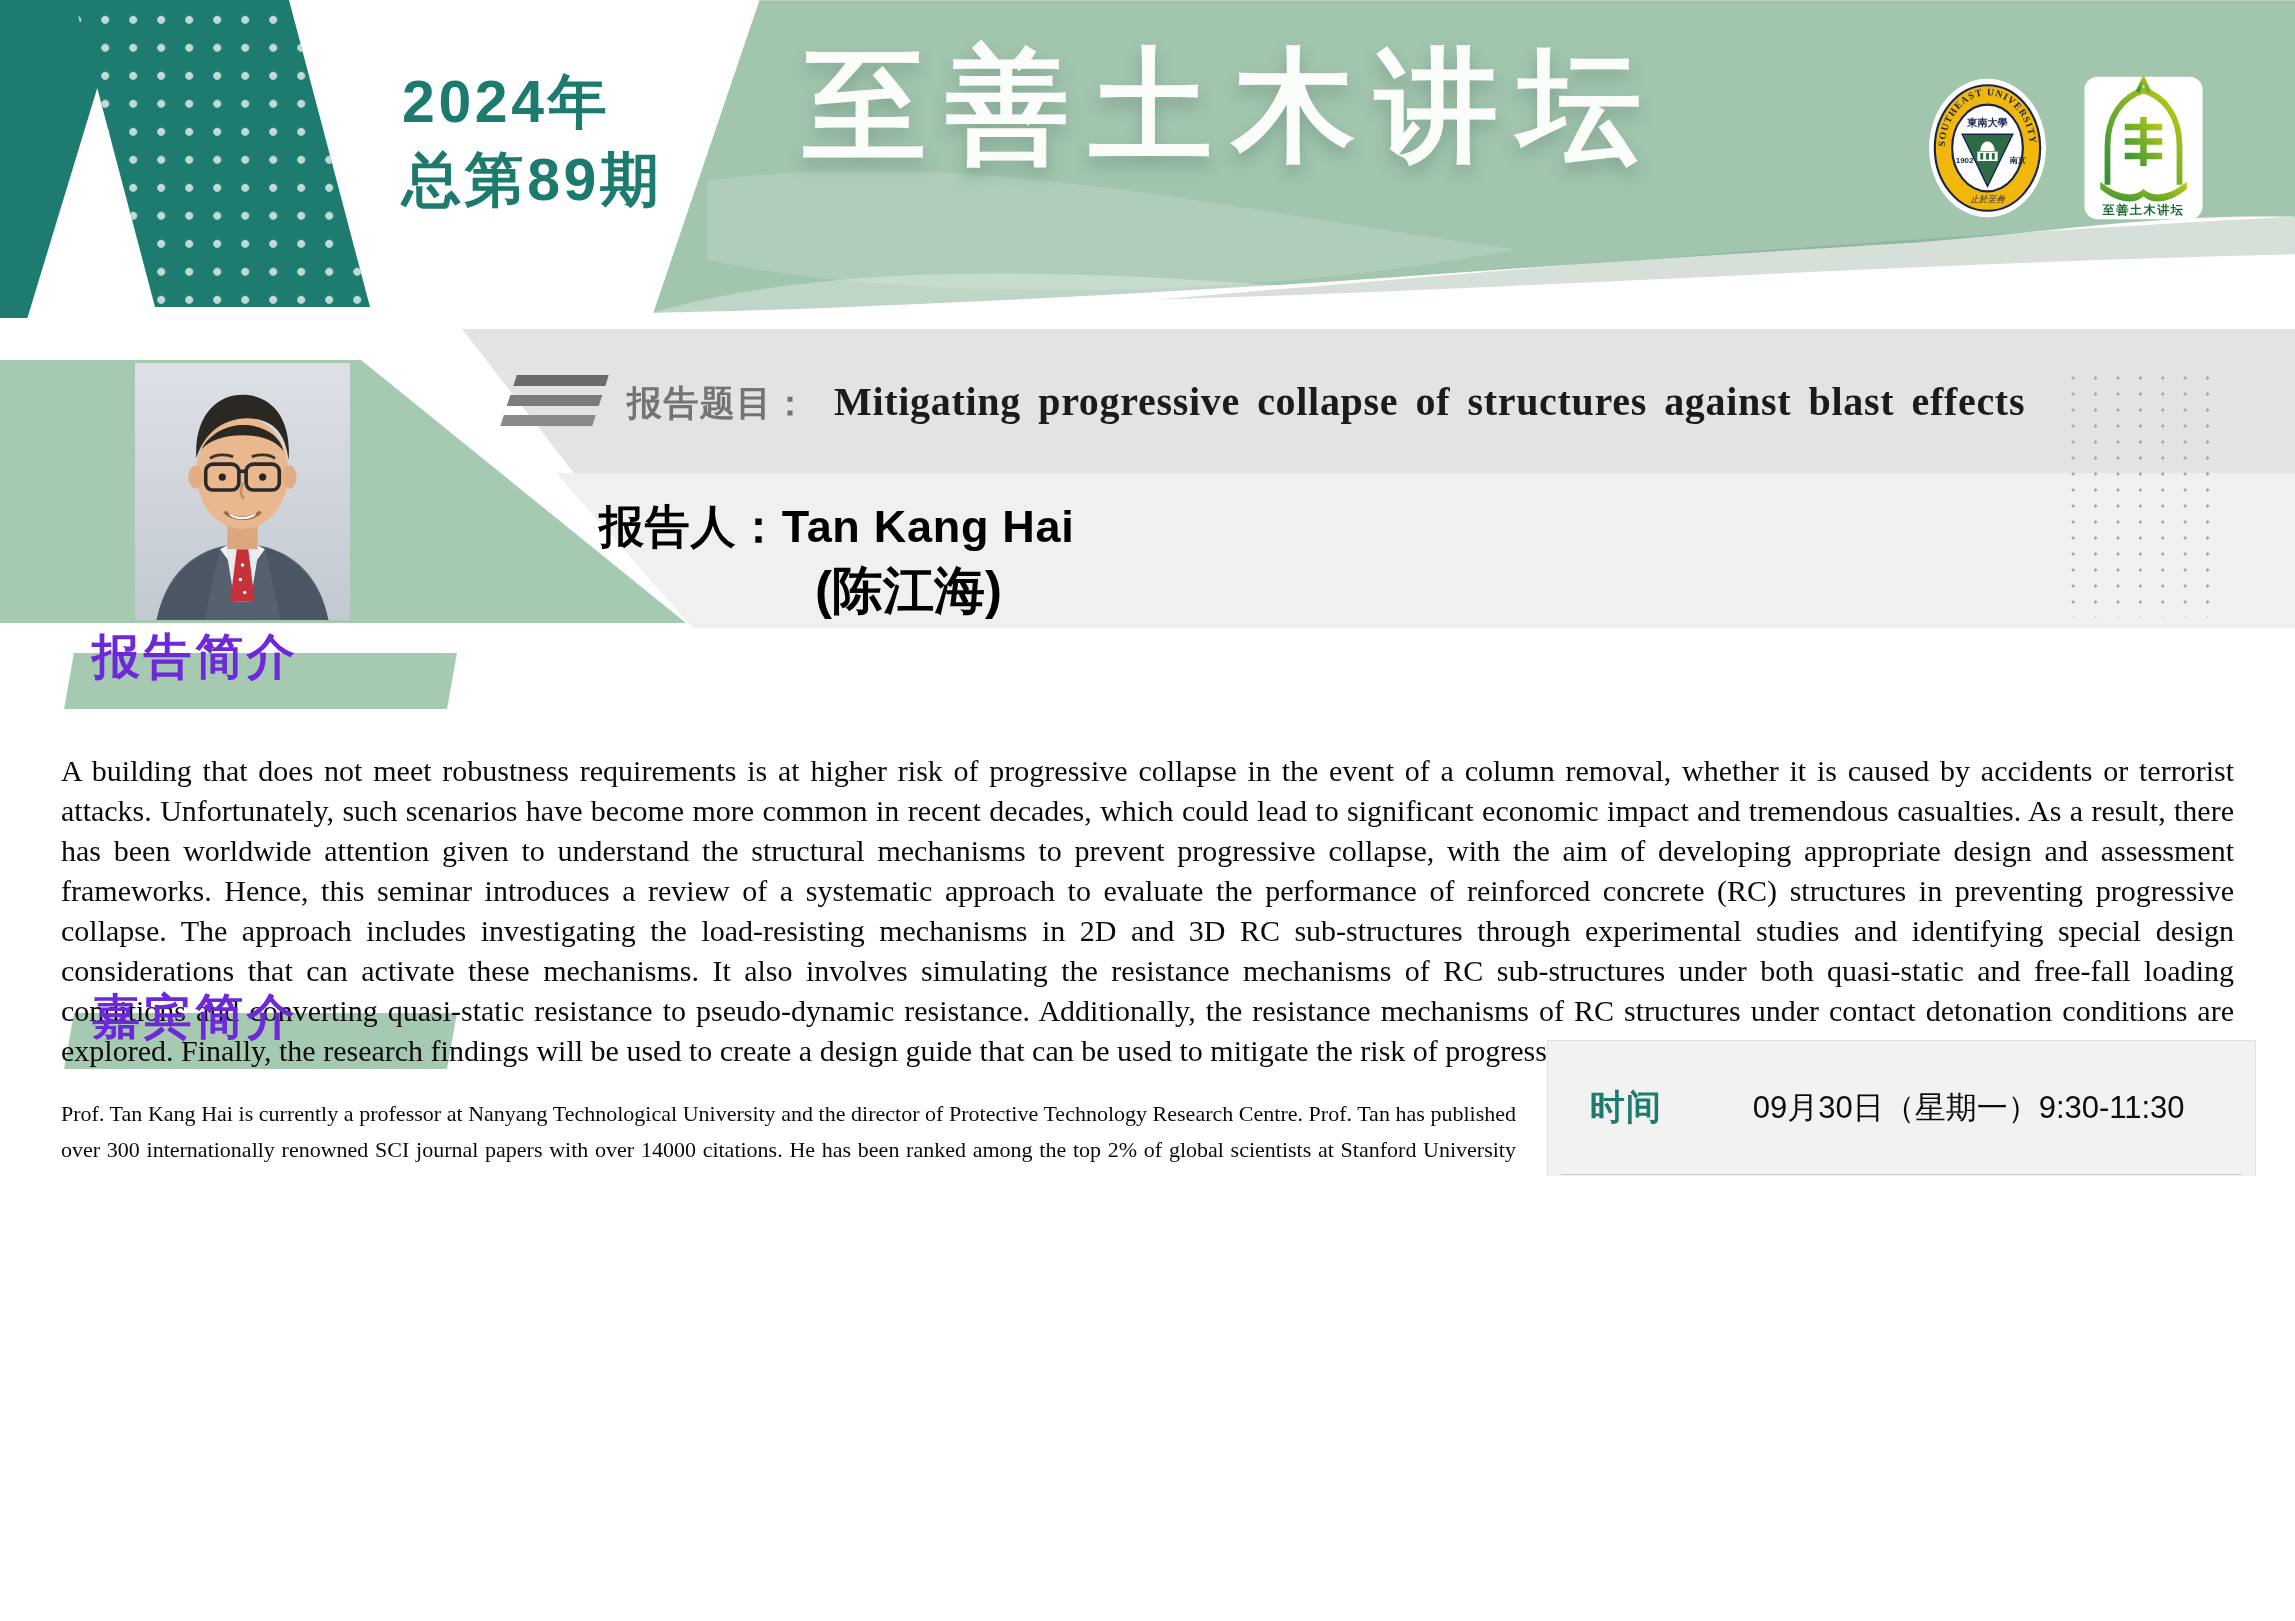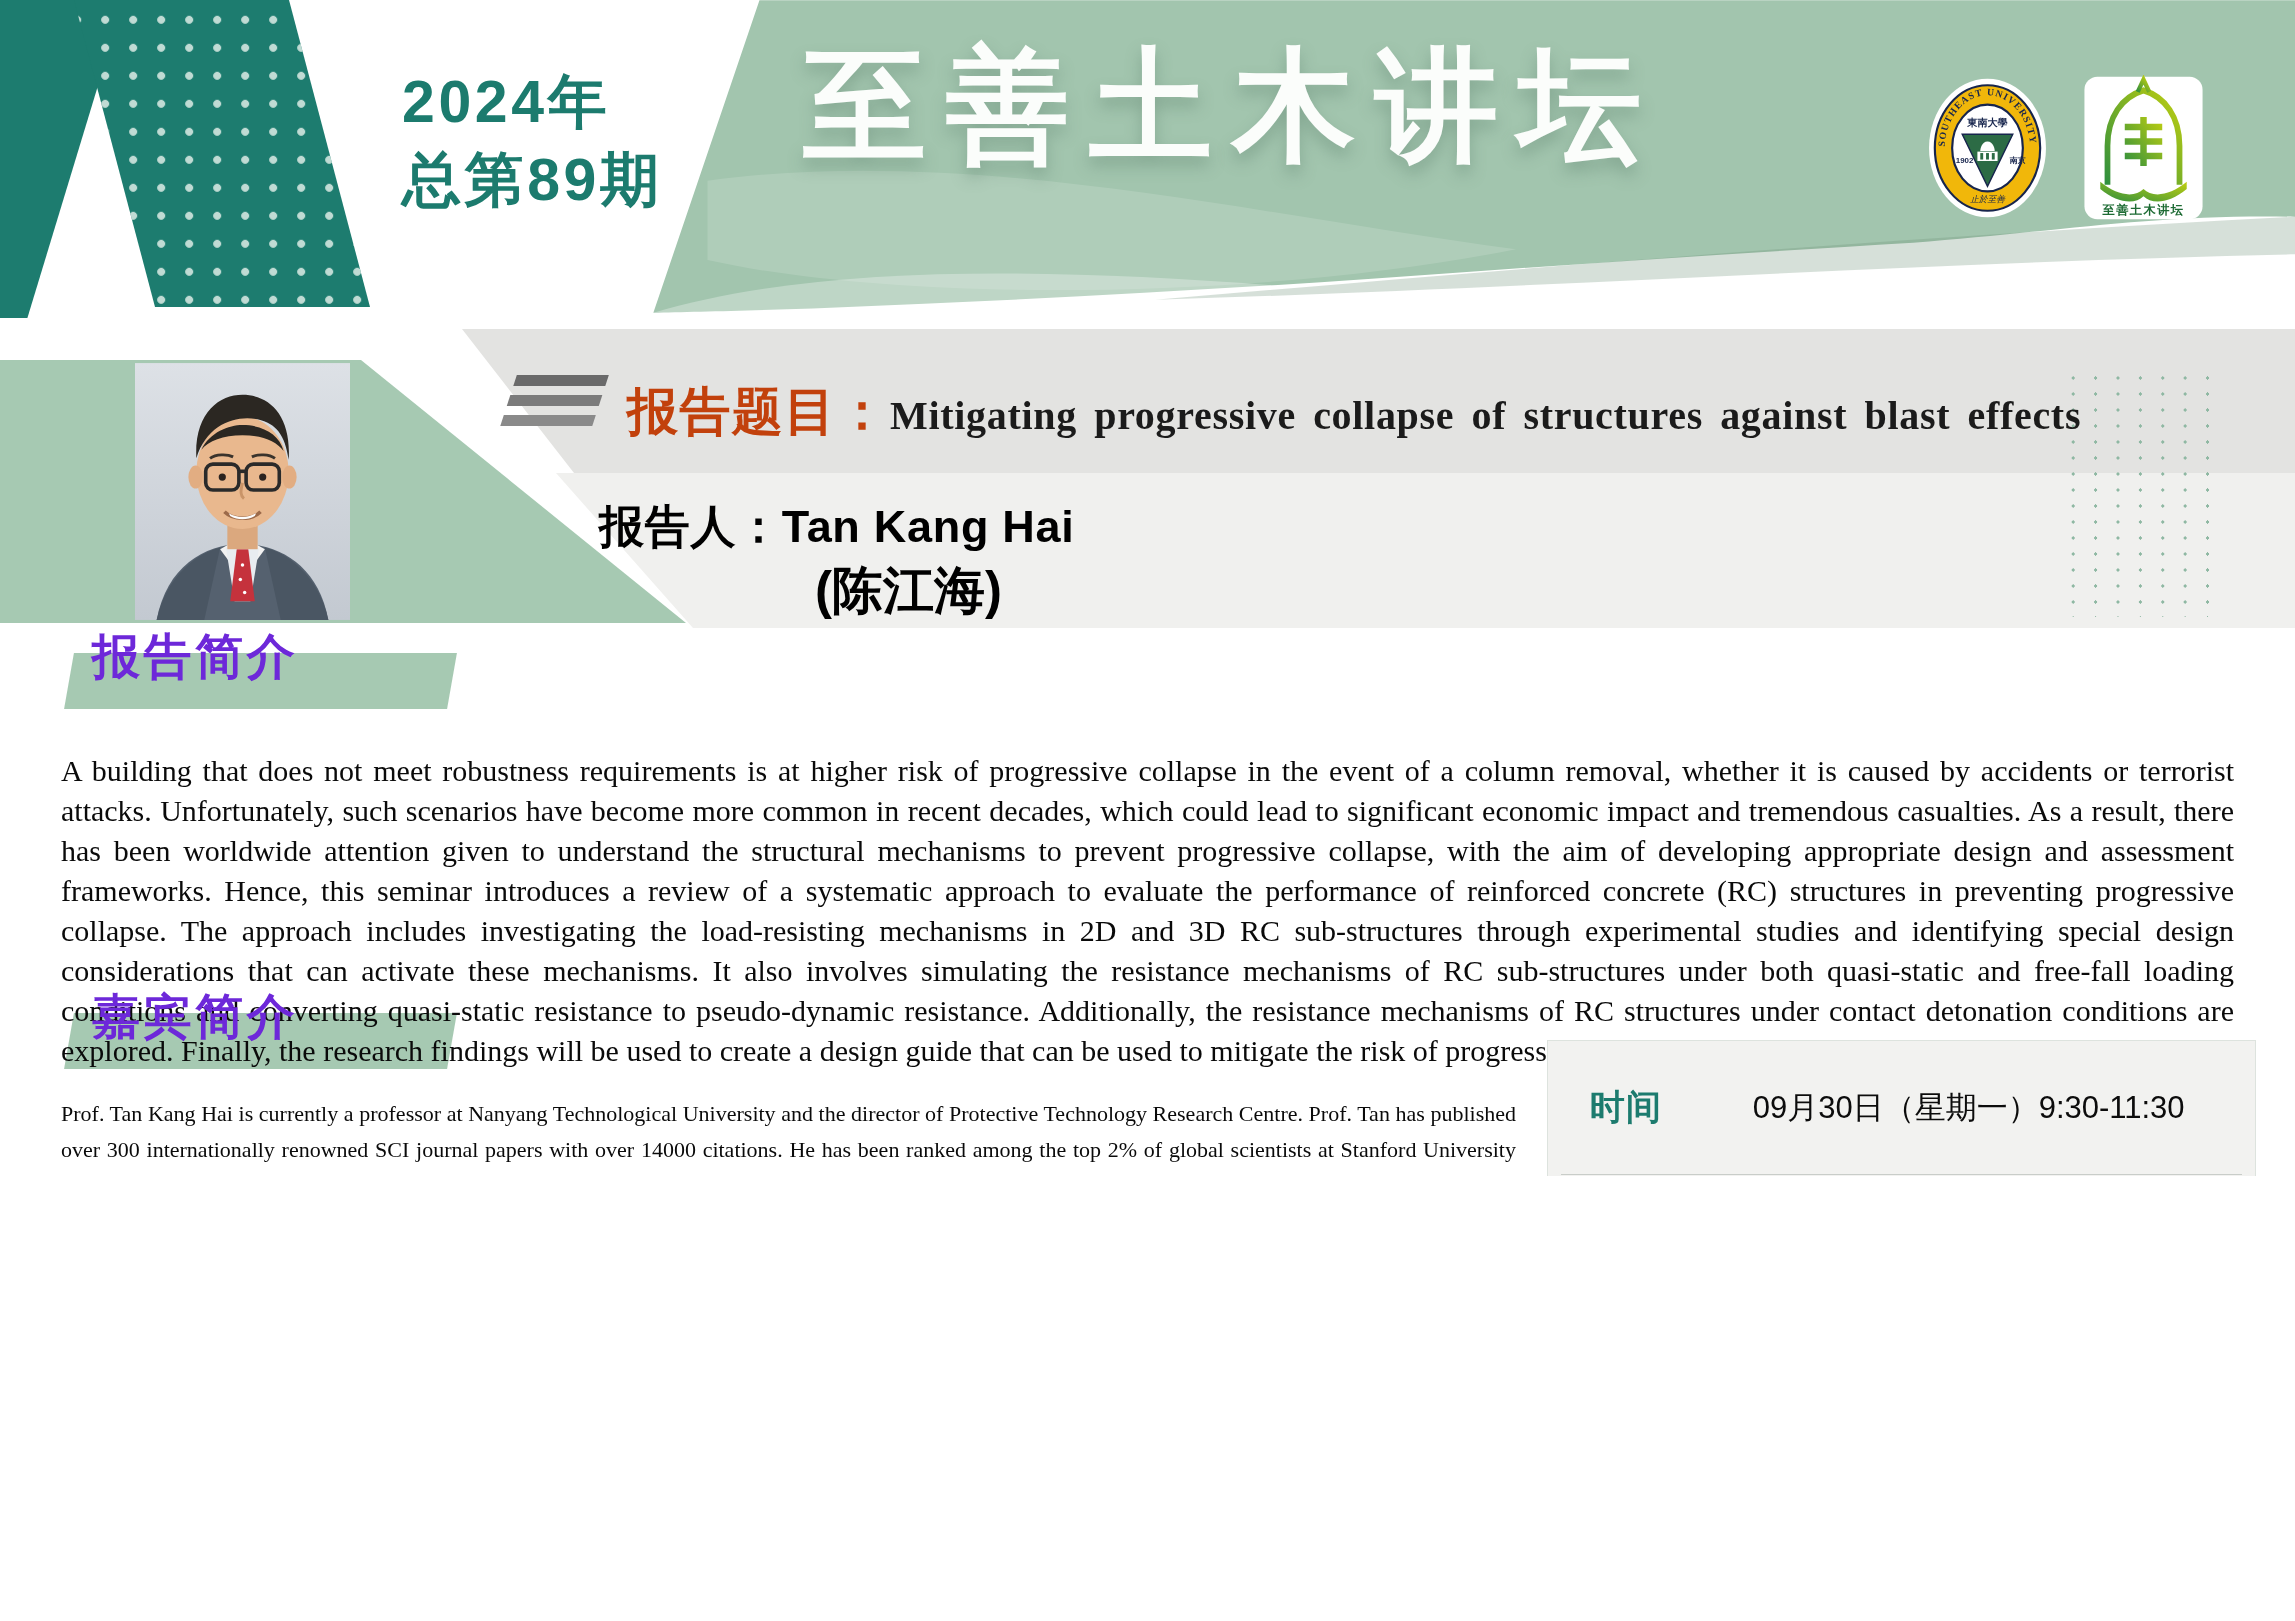--- a/index.html
+++ b/index.html
@@ -27,23 +27,23 @@
     clip-path:polygon(462px 0,2295px 0,2295px 144px,574px 144px);z-index:1;}
   .row-speaker{position:absolute;left:0;top:473px;width:2295px;height:155px;background:#f0f0ee;
     clip-path:polygon(556px 0,2295px 0,2295px 155px,693px 155px);z-index:1;}
   .dots-right{position:absolute;left:2062px;top:370px;width:160px;height:247px;z-index:2;
     background-image:radial-gradient(ellipse 3.2px 2.5px,#8fb8a3 60%,transparent 62%);
     background-size:22.4px 16px;}
   .hamburger{position:absolute;left:507px;top:375px;z-index:3;transform:skewX(-18deg);}
   .hamburger .bar{width:92px;height:10.8px;margin-bottom:9.4px;}
   .hamburger .b1{background:#6a6a6a;}.hamburger .b2{background:#7b7b7b;}.hamburger .b3{background:#8a8a8a;}
   .talk-title-line{position:absolute;left:627px;top:378px;z-index:3;display:flex;align-items:baseline;white-space:nowrap;}
-  .talk-title-label{font-size:51px;font-weight:900;color:#c2410c;letter-spacing:1.4px;}
+  .talk-title-label{font-size:35px;font-weight:900;color:#737373;letter-spacing:1.4px;}
   .talk-title-en{font-family:"Liberation Serif",serif;font-weight:700;font-size:40px;color:#1b1b1b;
-    margin-left:1px;word-spacing:6.5px;letter-spacing:0.7px;}
+    margin-left:25px;word-spacing:6.5px;letter-spacing:0.7px;}
   .speaker-name{position:absolute;left:599px;top:497px;z-index:3;font-size:45px;font-weight:800;
     color:#000;white-space:nowrap;letter-spacing:0.7px;}
   .speaker-cn{position:absolute;left:815px;top:557px;z-index:3;font-size:51px;font-weight:800;color:#000;}
   .affil{position:absolute;left:1152px;top:482px;z-index:3;font-family:"Liberation Serif",serif;
     font-size:35px;line-height:58px;color:#141414;white-space:nowrap;}
   
   .head-band{position:absolute;width:383px;height:56px;background:#a6c9b2;transform:skewX(-10deg);z-index:1;}
   .band-abstract{left:69px;top:653px;}
   .band-bio{left:69px;top:1013px;}
   .head-text{position:absolute;z-index:2;font-size:48px;font-weight:900;color:#6d28d9;letter-spacing:3.6px;}

